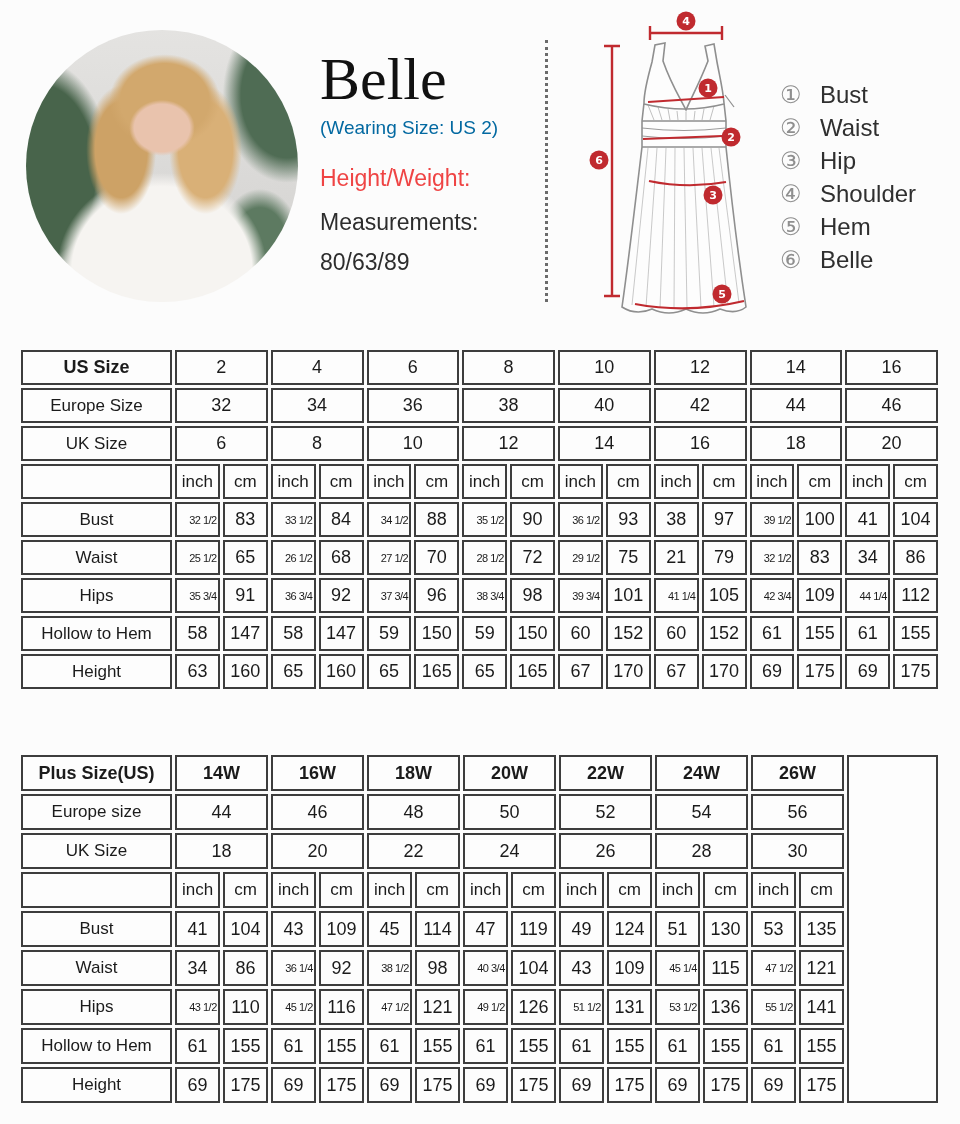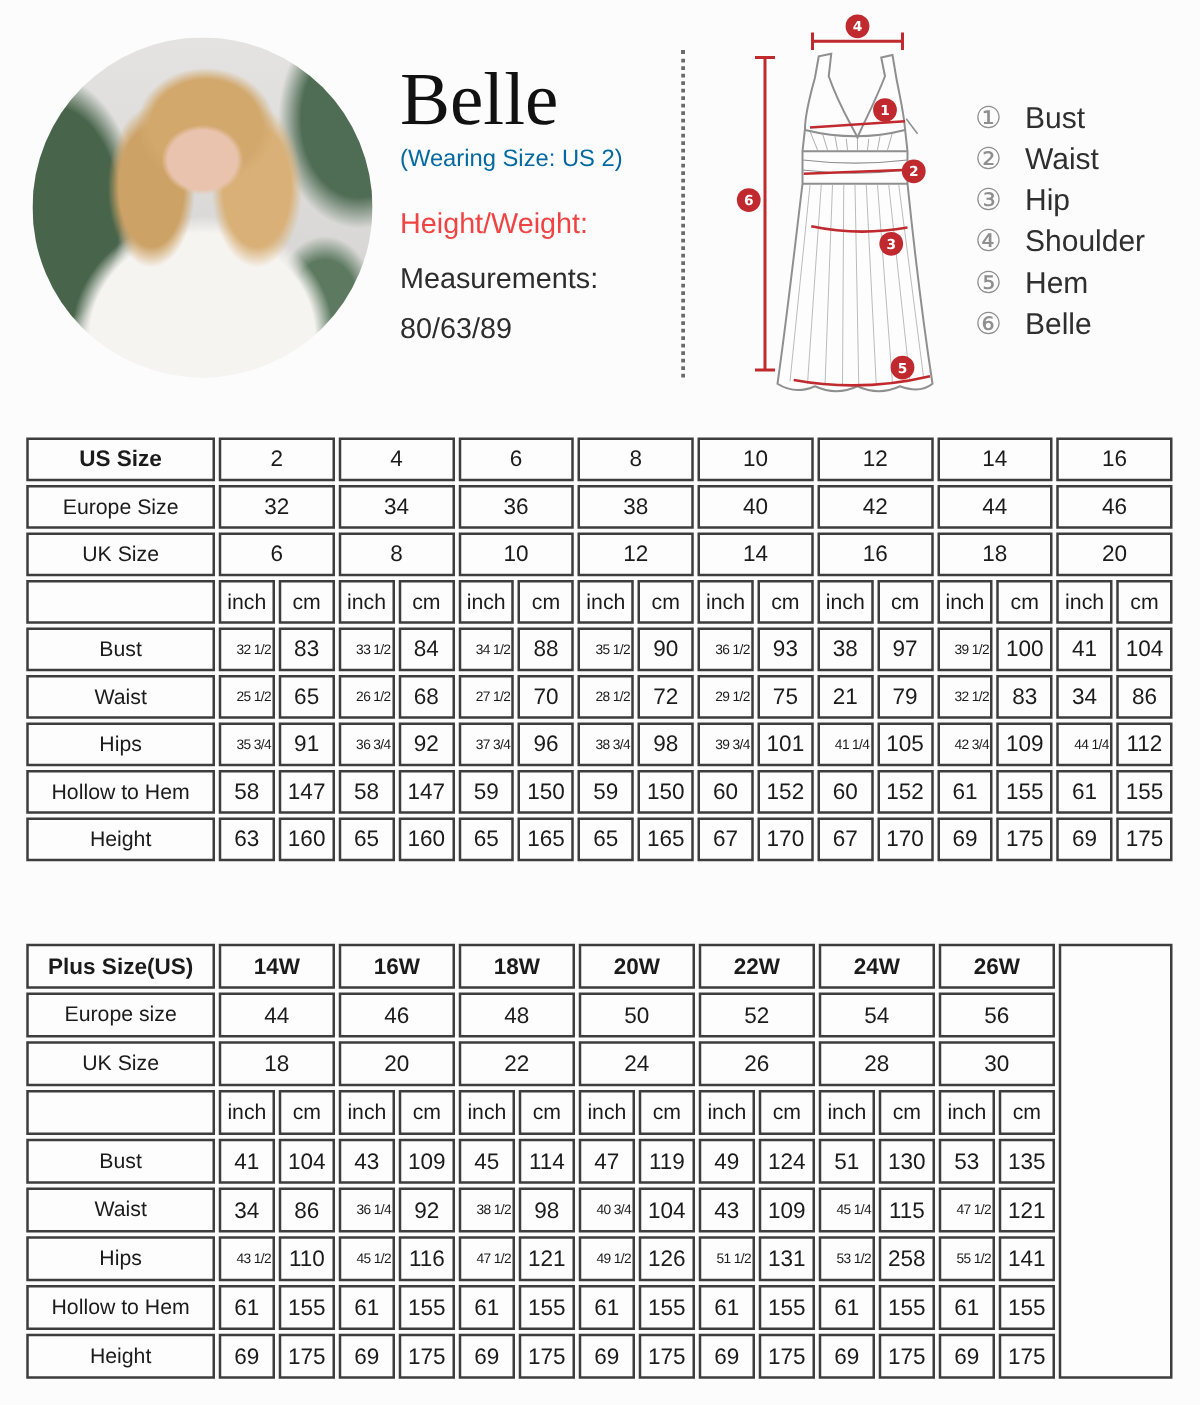--- a/index.html
+++ b/index.html
@@ -416,21 +416,21 @@
           <td class="num">110</td>
           <td class="frac">45 1/2</td>
           <td class="num">116</td>
           <td class="frac">47 1/2</td>
           <td class="num">121</td>
           <td class="frac">49 1/2</td>
           <td class="num">126</td>
           <td class="frac">51 1/2</td>
           <td class="num">131</td>
           <td class="frac">53 1/2</td>
-          <td class="num">258</td>
+          <td class="num">136</td>
           <td class="frac">55 1/2</td>
           <td class="num">141</td>
         </tr>
         <tr>
           <th class="">Hollow to Hem</th>
           <td class="num">61</td>
           <td class="num">155</td>
           <td class="num">61</td>
           <td class="num">155</td>
           <td class="num">61</td>

